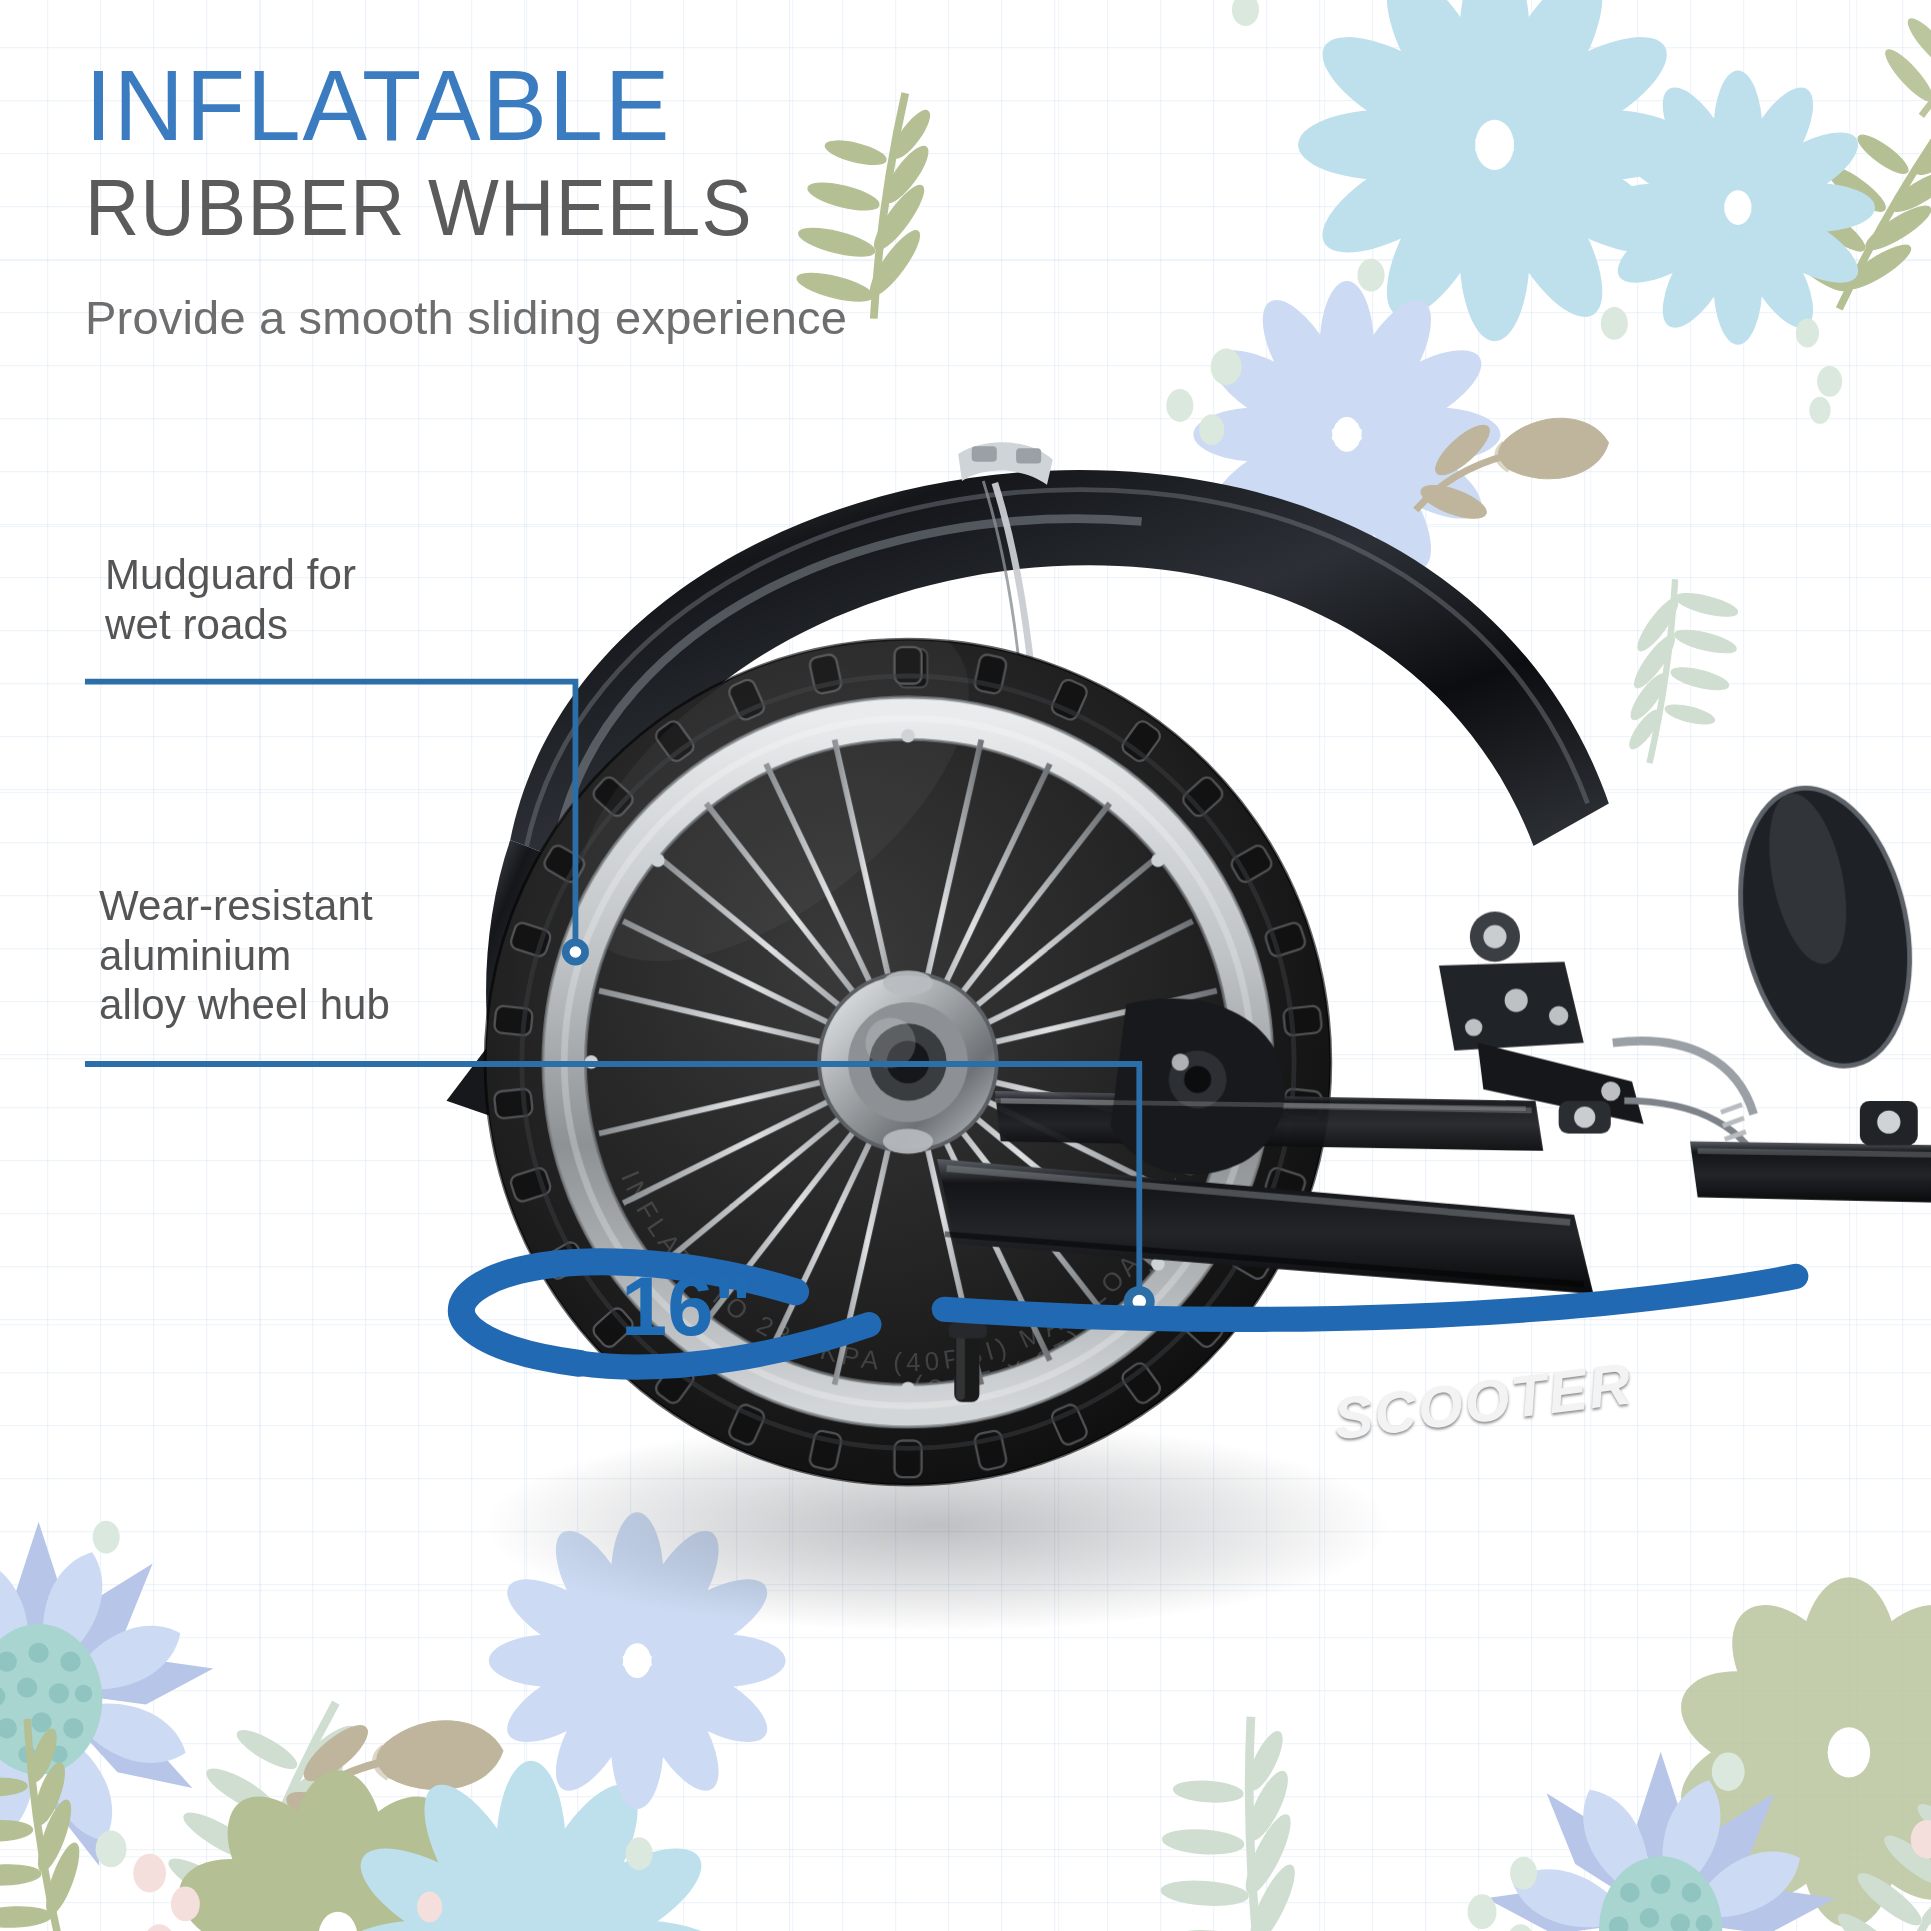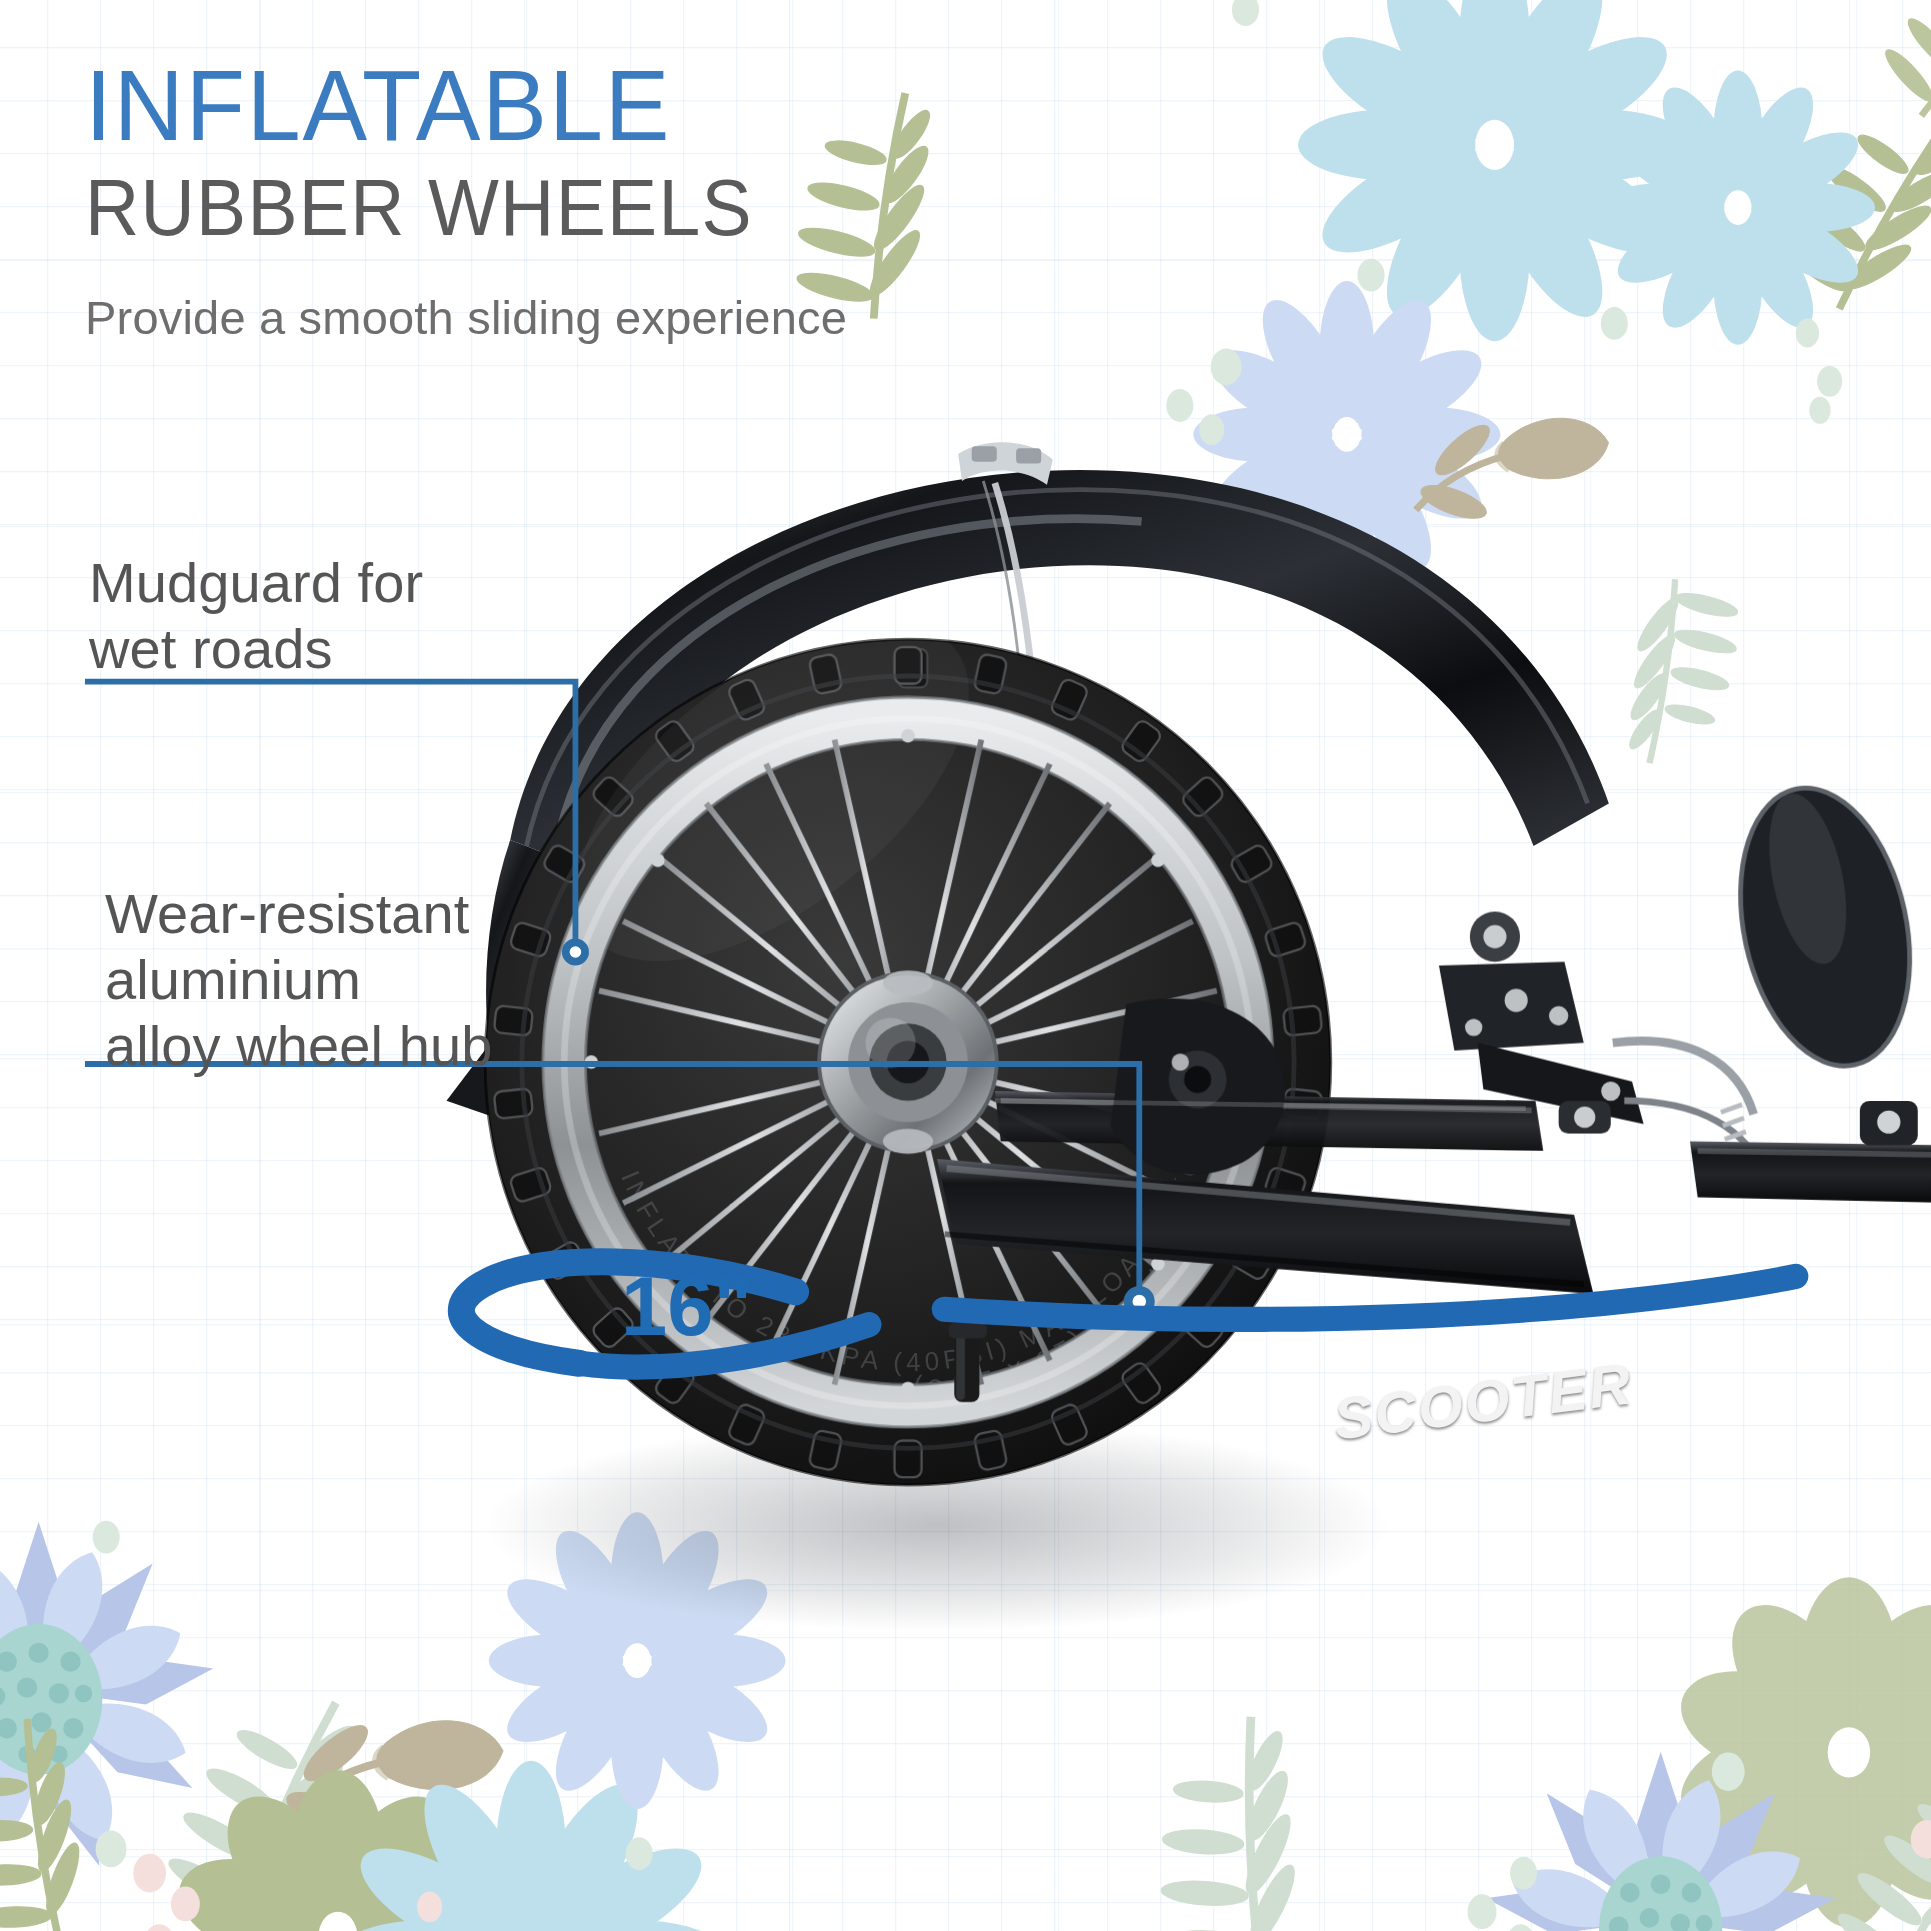--- a/index.html
+++ b/index.html
@@ -50,25 +50,25 @@
     transform:scaleX(.95); transform-origin:left center;
   }
   .sub {
     font-size:47px; font-weight:300; color:#6e6e6e;
     margin-top:42px; letter-spacing:0.2px;
   }
 
   
   .callout { position:absolute; }
   .callout .ctext {
-    font-size:56px; line-height:1.18; font-weight:300;
-    color:#555555; letter-spacing:0.1px; white-space:pre-line;
+    font-size:42px; line-height:1.18; font-weight:300;
+    color:#555555; letter-spacing:0.1px; white-space:pre-line;margin-left:16px;
   }
   #callout-mudguard { left:89px; top:550px; }
-  #callout-hub      { left:105px; top:881px; }
+  #callout-hub      { left:83px; top:881px; }
 
   
   #photo { position:absolute; left:319px; top:425px; width:1622px; height:1255px; }
   #photo svg { position:absolute; left:0; top:0; overflow:visible; }
 
   
   #size-label {
     position:absolute; left:621px; top:1265px;
     font-size:83px; font-weight:bold; color:#1f6cb5;
     letter-spacing:0px; line-height:1;

